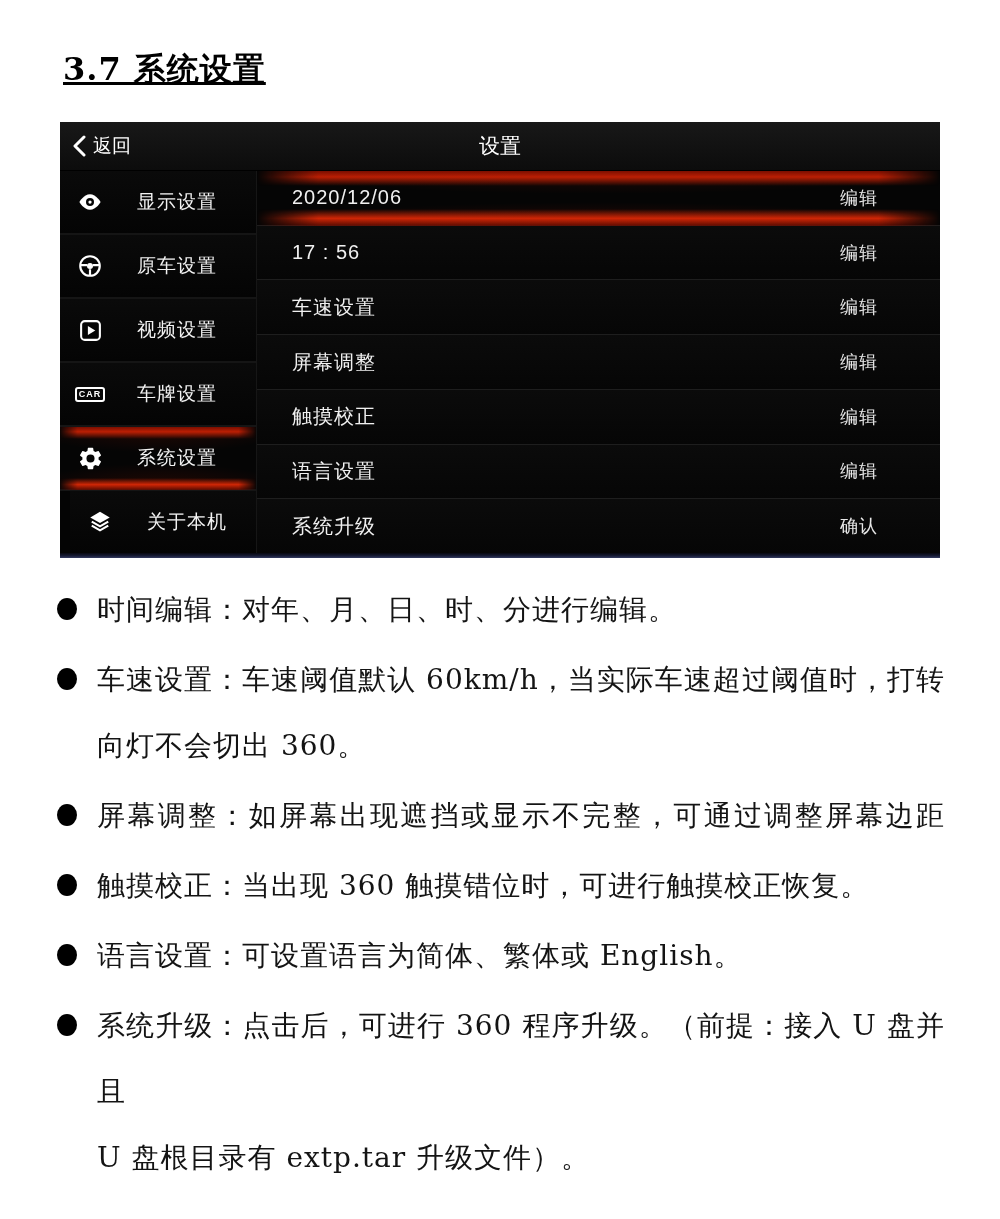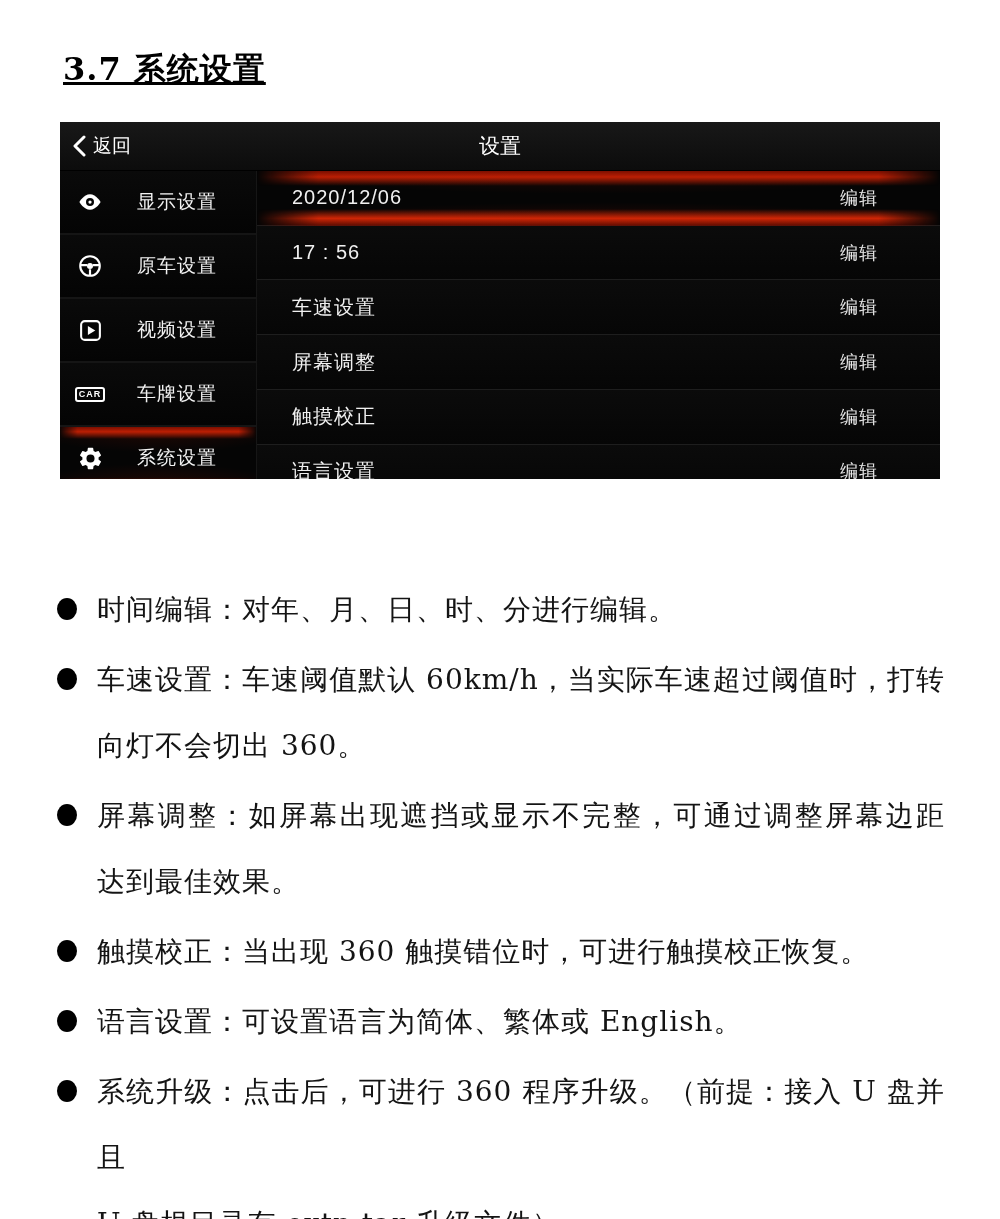--- a/index.html
+++ b/index.html
@@ -4,21 +4,21 @@
 <style>
   html,body{margin:0;padding:0;background:#ffffff;}
   .page{position:relative;width:1000px;height:1219px;background:#ffffff;overflow:hidden;
         font-family:"Liberation Sans","DejaVu Sans",sans-serif;}
 
   
   .heading{position:absolute;left:63px;top:48px;margin:0;font-size:32px;font-weight:700;
            color:#000;font-family:"DejaVu Serif","Liberation Serif",serif;letter-spacing:1px;text-decoration:underline;}
 
   
-  .device{position:absolute;left:60px;top:122px;width:880px;height:357px;background:#86efac;
+  .device{position:absolute;left:60px;top:122px;width:880px;height:436px;background:#86efac;
           color:#ededed;overflow:hidden;}
   .topbar{position:relative;height:48px;background:linear-gradient(#181818,#0c0c0c);
           border-bottom:1px solid #000;display:flex;align-items:center;}
   .back{display:flex;align-items:center;gap:7px;padding-left:13px;cursor:pointer;}
   .back .chev{display:flex;align-items:center;}
   .back-label{font-size:19px;color:#fff;}
   .bar-title{position:absolute;left:0;right:0;text-align:center;font-size:21px;color:#fff;font-family:Liberation Serif, serif;}
 
   .main{display:flex;height:382px;}
 
@@ -213,21 +213,20 @@
       <div class="btext">
         <div class="bline just">车速设置：车速阈值默认 60km/h，当实际车速超过阈值时，打转</div>
         <div class="bline">向灯不会切出 360。</div>
       </div>
     </div>
 
     <div class="bullet">
       <span class="dot"></span>
       <div class="btext">
         <div class="bline just">屏幕调整：如屏幕出现遮挡或显示不完整，可通过调整屏幕边距</div>
-        <div class="bline">达到最佳效果。</div>
       </div>
     </div>
 
     <div class="bullet">
       <span class="dot"></span>
       <div class="btext">
         <div class="bline">触摸校正：当出现 360 触摸错位时，可进行触摸校正恢复。</div>
       </div>
     </div>
 

